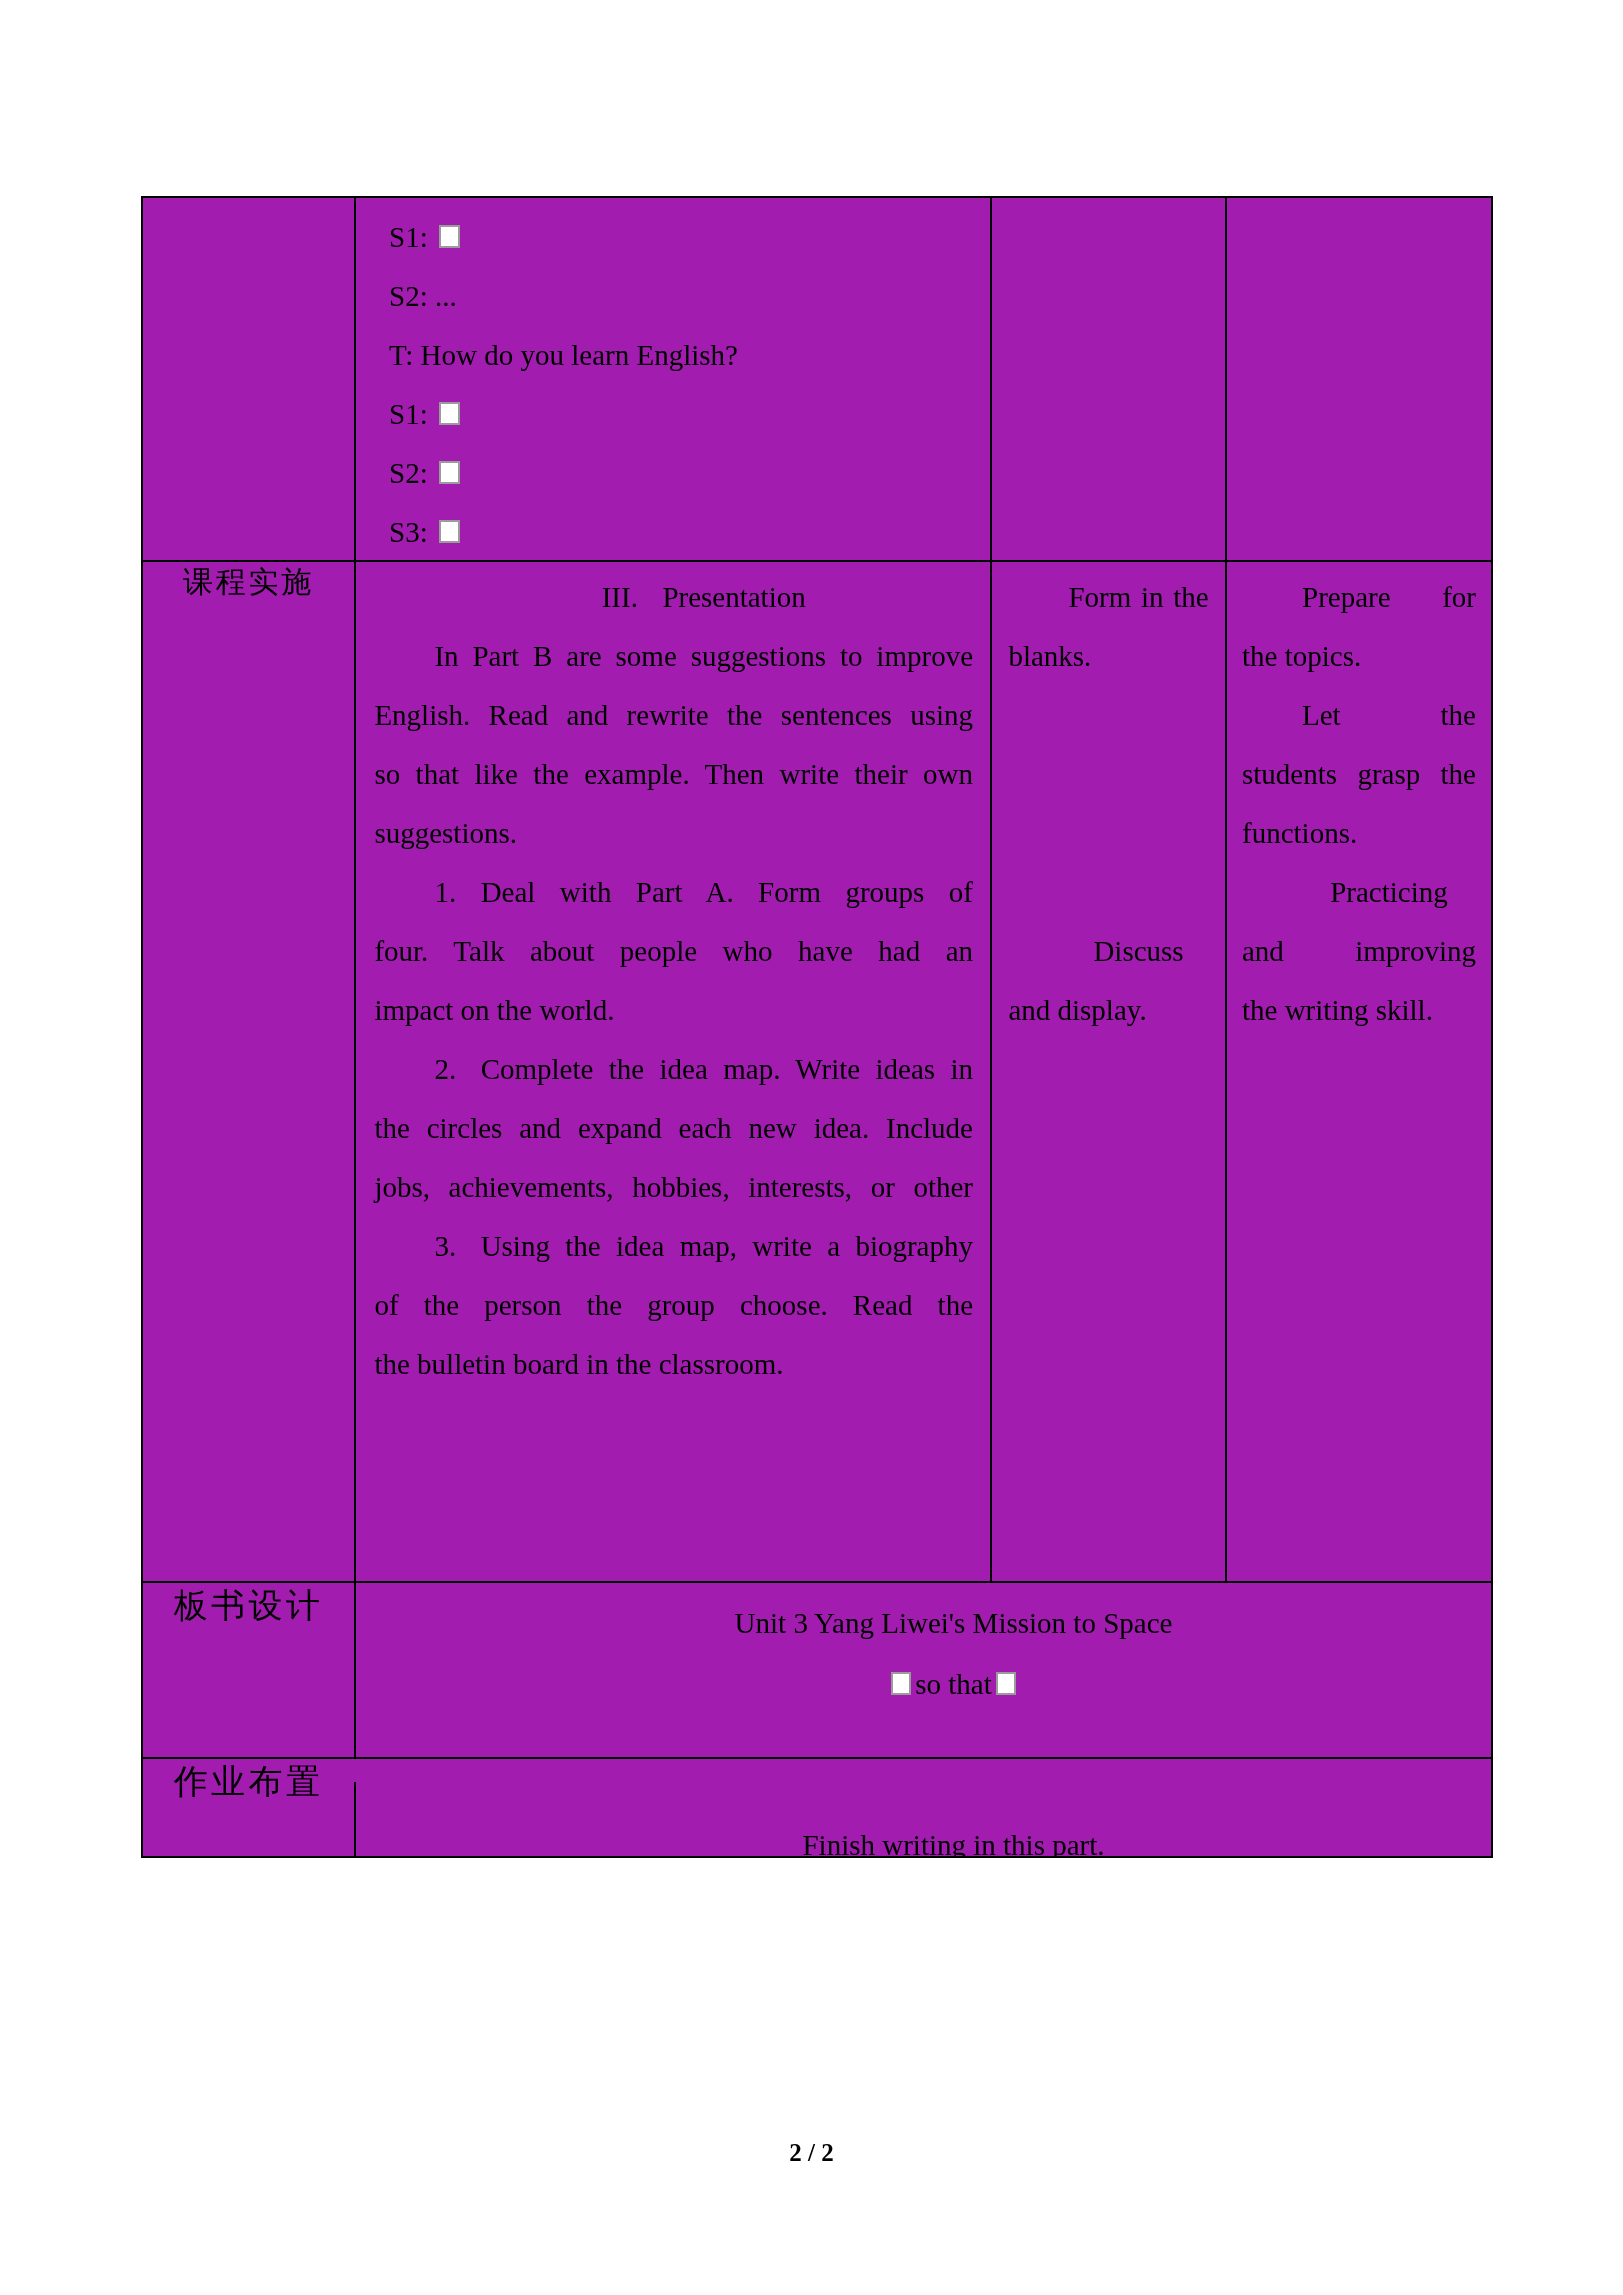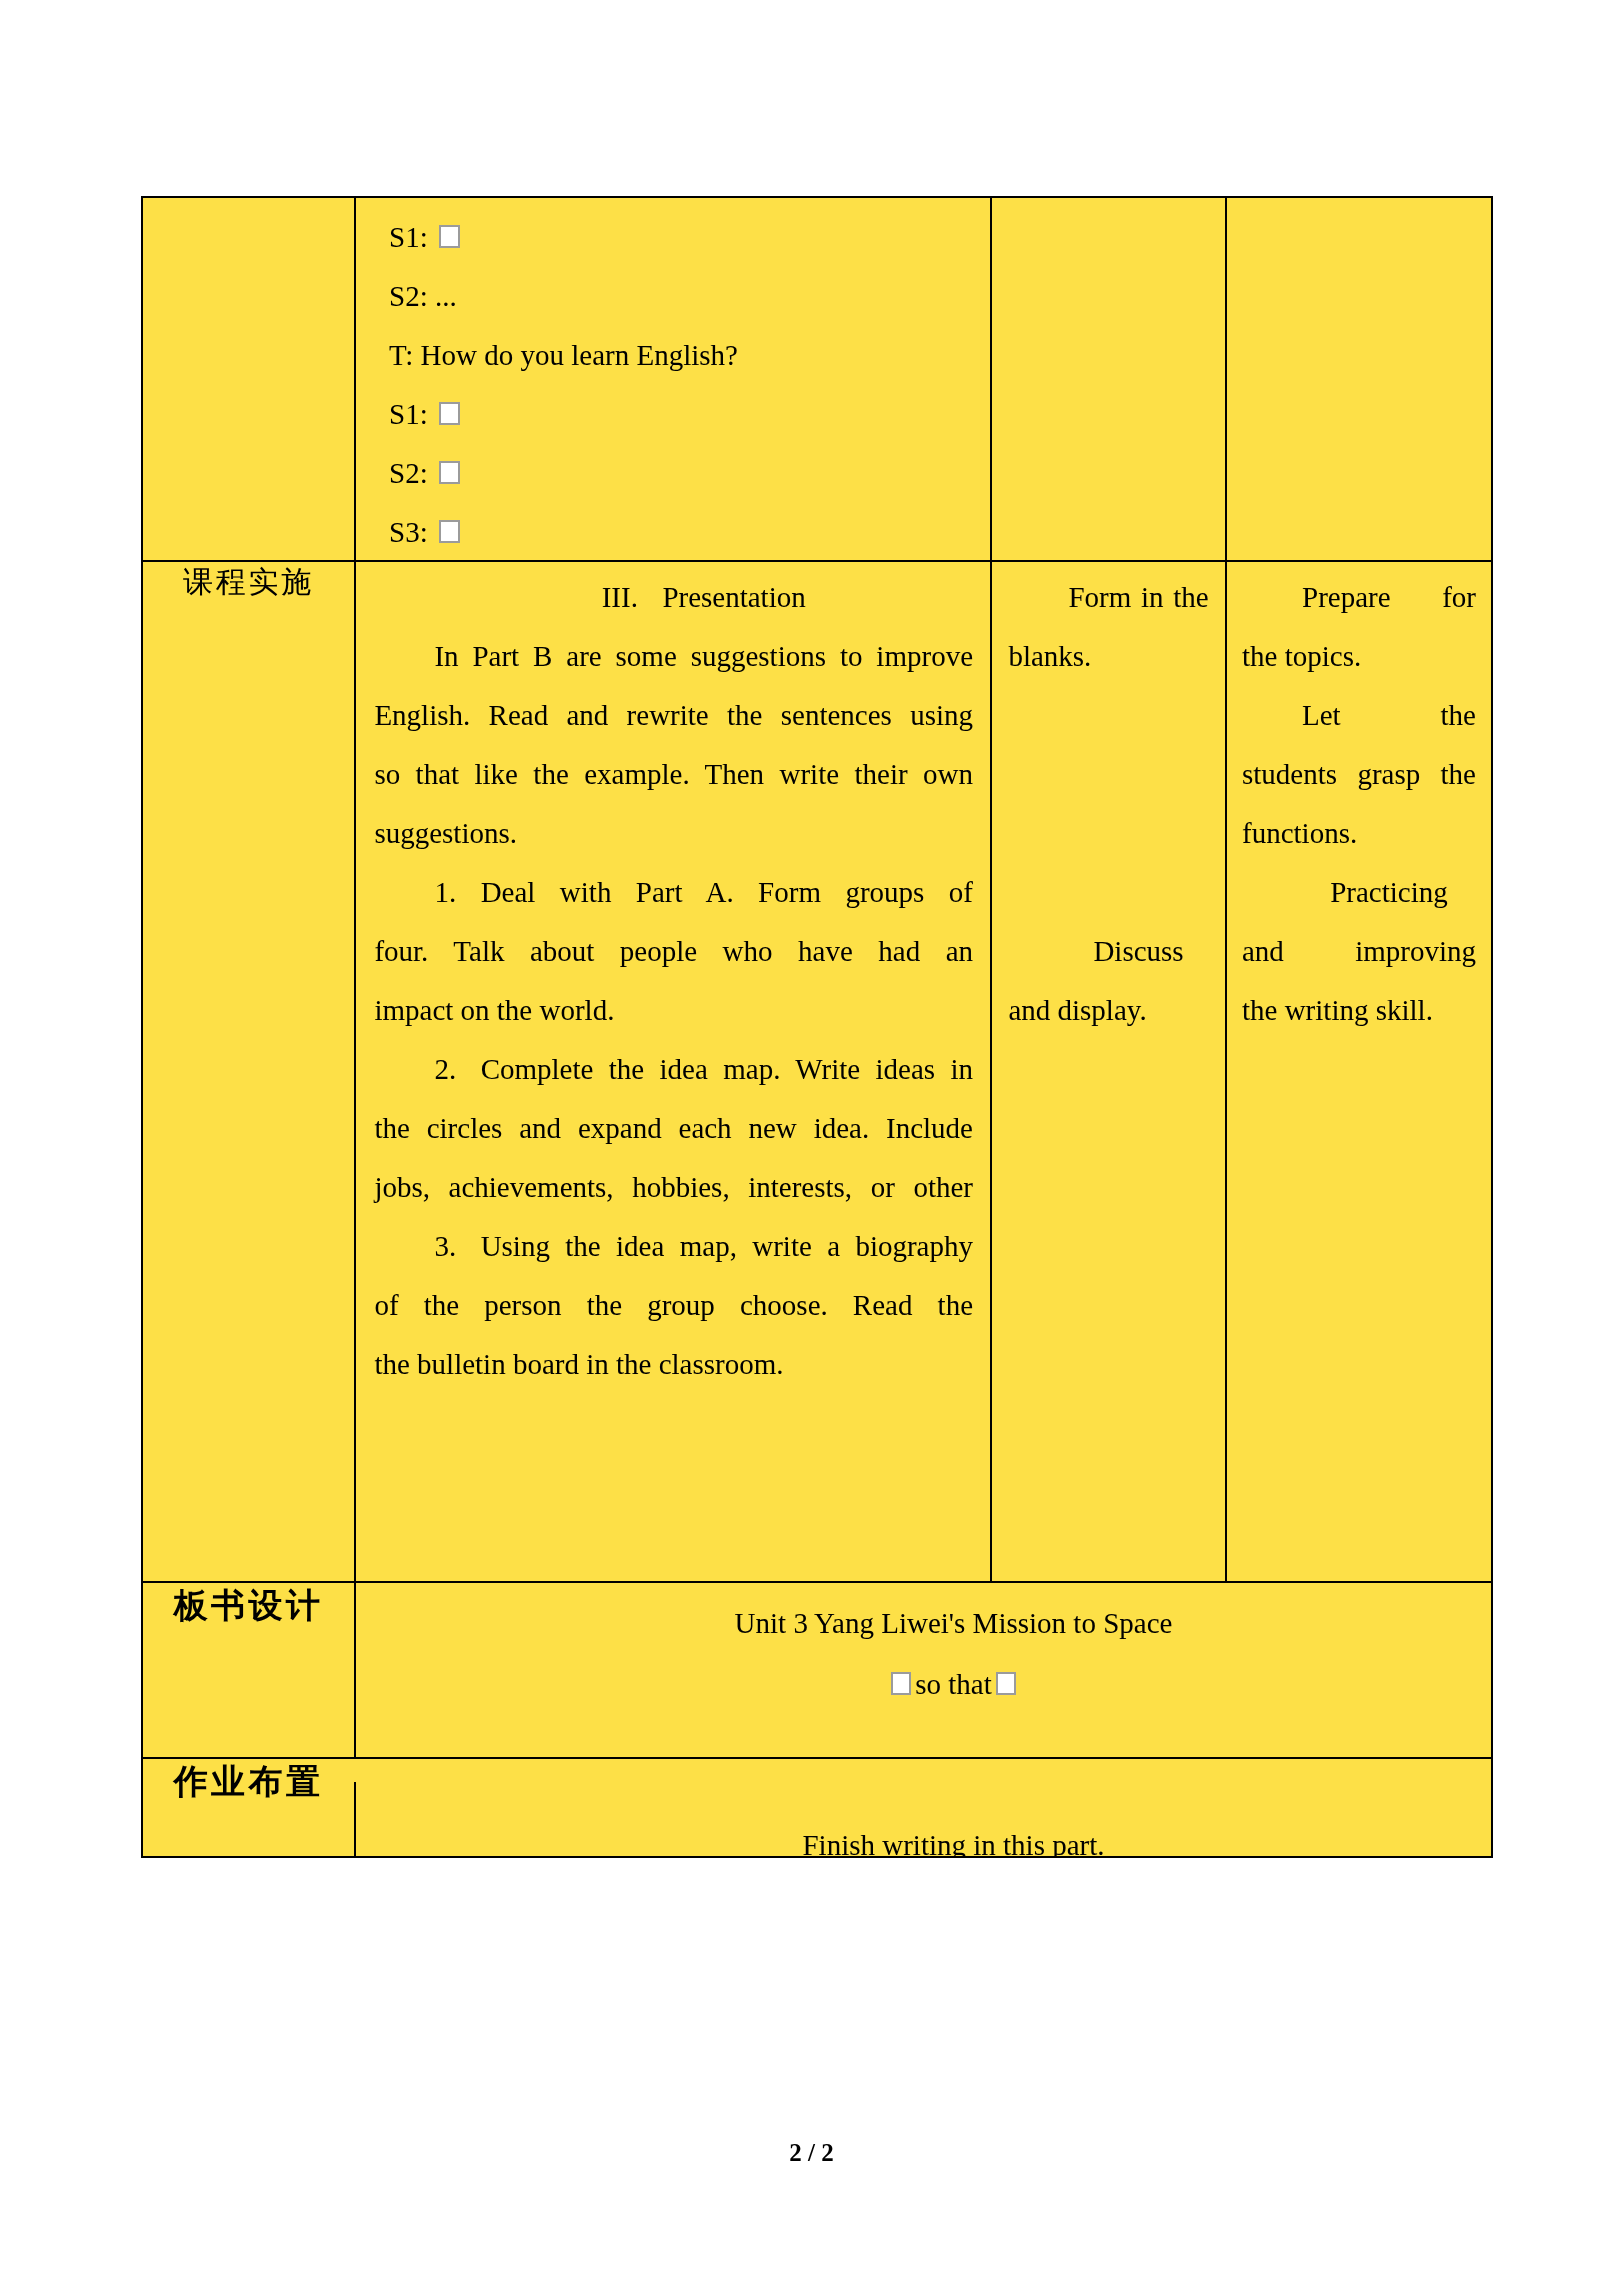--- a/index.html
+++ b/index.html
@@ -6,21 +6,21 @@
   body{
     width:1623px;height:2295px;
     font-family:"Liberation Serif","DejaVu Serif","DejaVu Sans",serif;
     color:#000000;
   }
   .page{position:relative;width:1623px;height:2295px;background:#ffffff;overflow:hidden;}
 
   
   .doc-table{
     position:absolute;left:141px;top:196px;width:1352px;
-    border:2px solid #000;box-sizing:border-box;background:#fde047;
+    border:2px solid #000;box-sizing:border-box;background:#a21caf;
   }
   .trow{display:flex;box-sizing:border-box;border-top:2.7px solid #000;}
   .trow.r1{border-top:none;height:362px;}
   .trow.r2{height:1021px;}
   .trow.r3{height:176px;}
   .trow.r4{height:99px;}
   .cell{box-sizing:border-box;overflow:hidden;}
   .cell + .cell{border-left:2px solid #000;}
   .c1{width:211px;display:flex;justify-content:center;}
   .c2{width:636px;}
@@ -39,21 +39,21 @@
   .r2 .c2{padding:5.5px 17px 0 18.4px;}
   .r2 .c3{padding:5.5px 16.4px 0 16.4px;}
   .r2 .c4{padding:5.5px 15px 0 15px;}
   .r3 .merged{padding:9.5px 18.4px 0 18.4px;}
   .r3 .line{line-height:61px;}
   .r4 .merged{padding:33px 18.4px 0 18.4px;margin-top:23px;}
   .r4 .line{line-height:61px;}
 
   
   .row-label{font-size:30px;letter-spacing:2.7px;}
-  .row-label.big{font-size:34px;font-weight:bold;letter-spacing:3.4px;}
+  .row-label.big{font-size:34px;font-weight:normal;letter-spacing:3.4px;}
 
   
   .tofu{ 
     display:inline-block;width:20.5px;height:23px;
     border:2px solid #9b9b9b;box-sizing:border-box;
     margin:0 4.1px;vertical-align:-1.4px;background:#fff;
   }
   .fw-dot{display:inline-block;padding-right:24.5px;} 
   .rn{letter-spacing:0;} 
 

